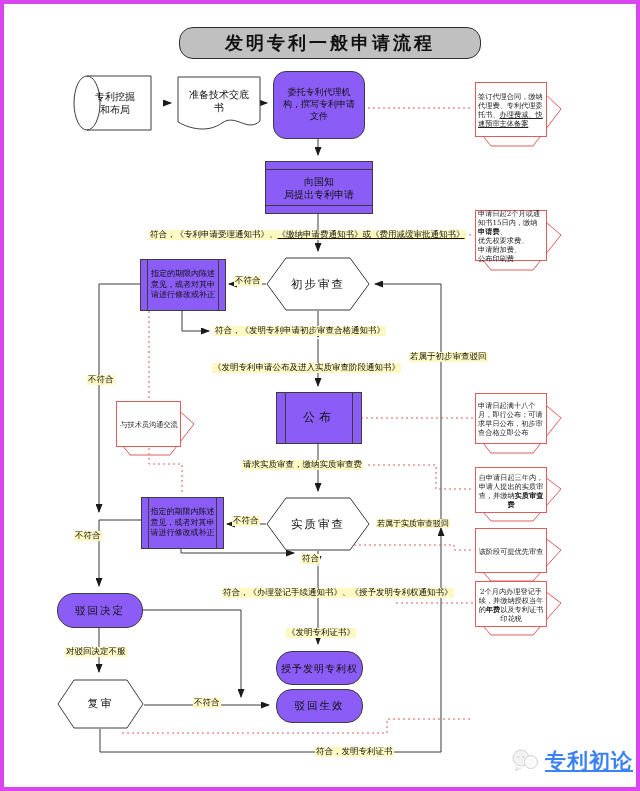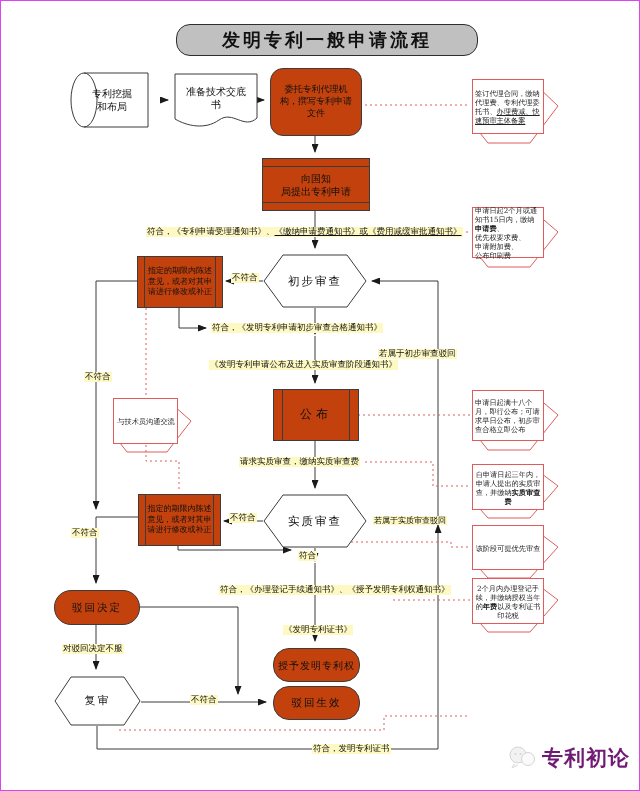--- a/index.html
+++ b/index.html
@@ -1,42 +1,42 @@
 <!DOCTYPE html>
 <html><head>
 <meta charset="utf-8">
 <style>
   html,body{margin:0;padding:0;background:#fff;}
   #canvas{
     position:relative;width:640px;height:791px;background:#fff;
-    border:1px solid #d946ef;box-sizing:border-box;overflow:hidden;
+    border:4px solid #d946ef;box-sizing:border-box;overflow:hidden;
     font-family:"DejaVu Serif","Liberation Serif",serif;color:#111;
   }
   .wires{position:absolute;left:0;top:0;width:640px;height:791px;pointer-events:none;}
   .node{position:absolute;display:flex;align-items:center;justify-content:center;
         text-align:center;white-space:pre-line;line-height:1.3;font-size:9px;}
   .node .txt{position:relative;z-index:2;}
   .shape{position:absolute;left:0;top:0;width:100%;height:100%;z-index:1;}
-  .box{border:1px solid #3c3c3c;background:#c2410c;}
+  .box{border:1px solid #3c3c3c;background:#8b5cf6;}
   .hband{position:absolute;left:0;right:0;height:0;border-top:1px solid #3c3c3c;}
   .vband{position:absolute;top:0;bottom:0;width:0;border-left:1px solid #3c3c3c;}
   .lbl{position:absolute;font-size:8.5px;line-height:1.15;white-space:nowrap;color:#101010;z-index:3;}
   .bg{background:#fef9c3;padding:0 1px;}
   .callout{position:absolute;z-index:2;}
   .callout .ctext{position:absolute;left:3px;top:1px;width:66px;display:flex;align-items:center;
         font-size:7.2px;line-height:1.25;color:#222;white-space:pre-line;z-index:2;}
   .callout .ctext>span{width:100%;}
   .ta-l{text-align:left}.ta-c{text-align:center}
   .u{text-decoration:underline;}
   .b{font-weight:bold;}
   #banner{position:absolute;left:175px;top:23px;width:300px;height:30px;background:#c0c0c0;
         border:1.4px solid #2e2e2e;border-radius:14px;display:flex;align-items:center;justify-content:center;
         font-size:18px;font-weight:600;letter-spacing:3px;z-index:2;}
   #footer-logo{position:absolute;left:506px;top:743px;display:flex;align-items:center;gap:3px;z-index:2;}
-  #footer-logo .brand{font-size:21px;font-weight:bold;color:#701a75;letter-spacing:1px;}
+  #footer-logo .brand{font-size:21px;font-weight:bold;color:#3b82f6;letter-spacing:1px;text-decoration:underline;}
 </style>
 </head>
 <body>
 
 <div id="canvas">
 
   <svg class="wires">
     <defs>
       <marker id="arr" markerWidth="9" markerHeight="7" refX="8" refY="3.5" orient="auto" markerUnits="userSpaceOnUse">
         <path d="M0,0 L9,3.5 L0,7 Z" fill="#1a1a1a"></path>
@@ -247,21 +247,21 @@
   <span class="lbl bg" style="left:145px;top:226px;"><span>符合，《专利申请受理通知书》、</span><span class="u">《缴纳申请费通知书》或《费用减缓审批通知书》</span></span>
 
   <span class="lbl bg" style="left:230px;top:272px;">不符合</span>
   <span class="lbl bg" style="left:83px;top:371px;">不符合</span>
   <span class="lbl bg" style="left:228px;top:512px;">不符合</span>
   <span class="lbl bg" style="left:70px;top:527px;">不符合</span>
   <span class="lbl bg" style="left:189px;top:694px;">不符合</span>
 
   <span class="lbl bg" style="left:210px;top:322px;">符合，《发明专利申请初步审查合格通知书》</span>
   <span class="lbl bg" style="left:208px;top:359px;">《发明专利申请公布及进入实质审查阶段通知书》</span>
-  <span class="lbl bg" style="left:377px;top:348px;text-align:center;">若属于初步审查驳回</span>
+  <span class="lbl bg" style="left:405px;top:348px;text-align:center;">若属于初步审查驳回</span>
   <span class="lbl bg" style="left:238px;top:456px;">请求实质审查，缴纳实质审查费</span>
   <span class="lbl bg" style="left:372px;top:515px;font-size:8px;">若属于实质审查驳回</span>
   <span class="lbl bg" style="left:297px;top:550px;">符合</span>
   <span class="lbl bg" style="left:218px;top:584px;">符合，《办理登记手续通知书》、《授予发明专利权通知书》</span>
   <span class="lbl bg" style="left:282px;top:624px;">《发明专利证书》</span>
   <span class="lbl bg" style="left:61px;top:643px;">对驳回决定不服</span>
   <span class="lbl bg" style="left:311px;top:743px;">符合，发明专利证书</span>
 
   <div id="footer-logo">
     <svg width="32" height="26">

